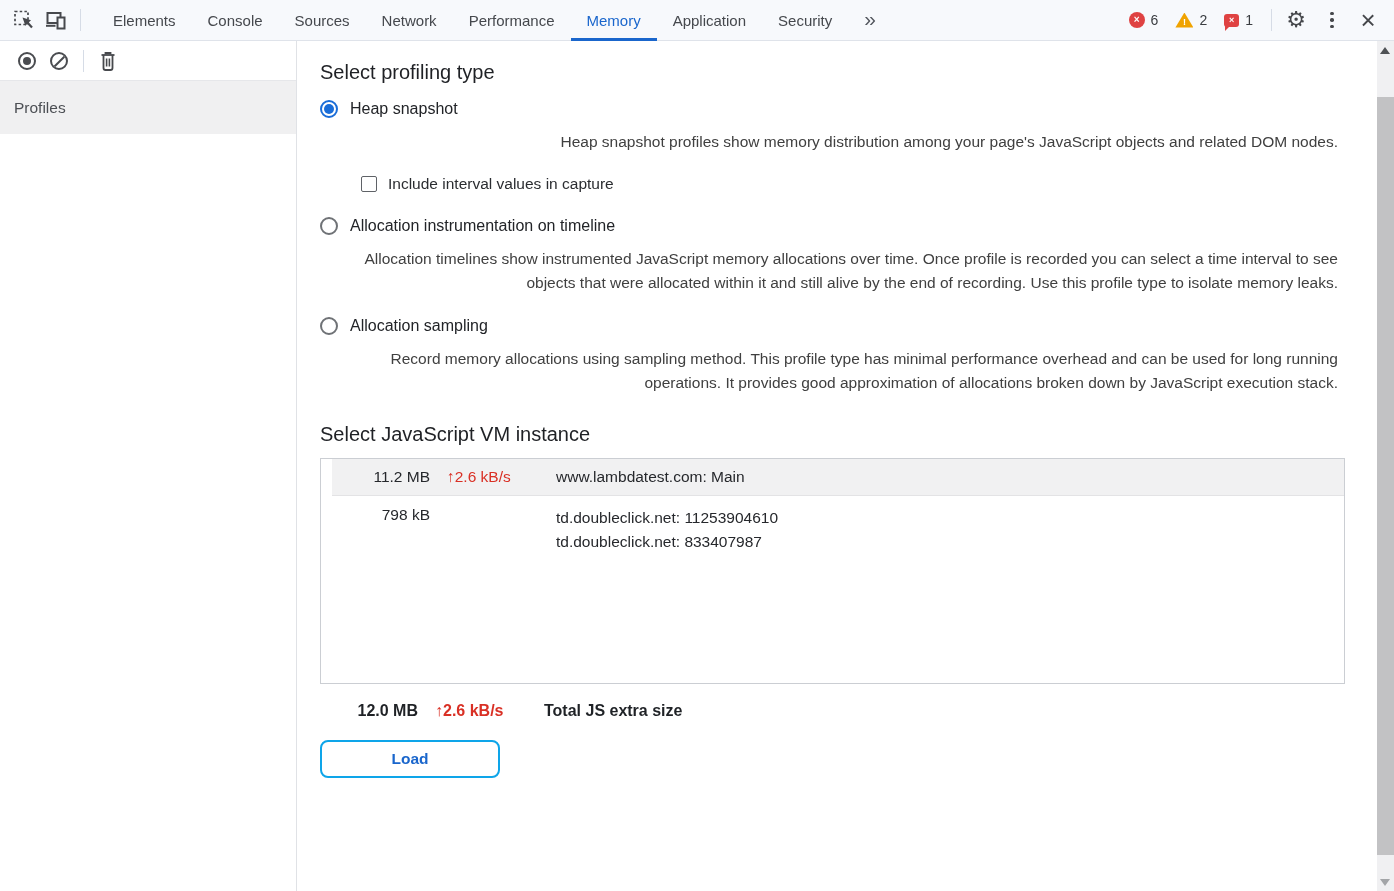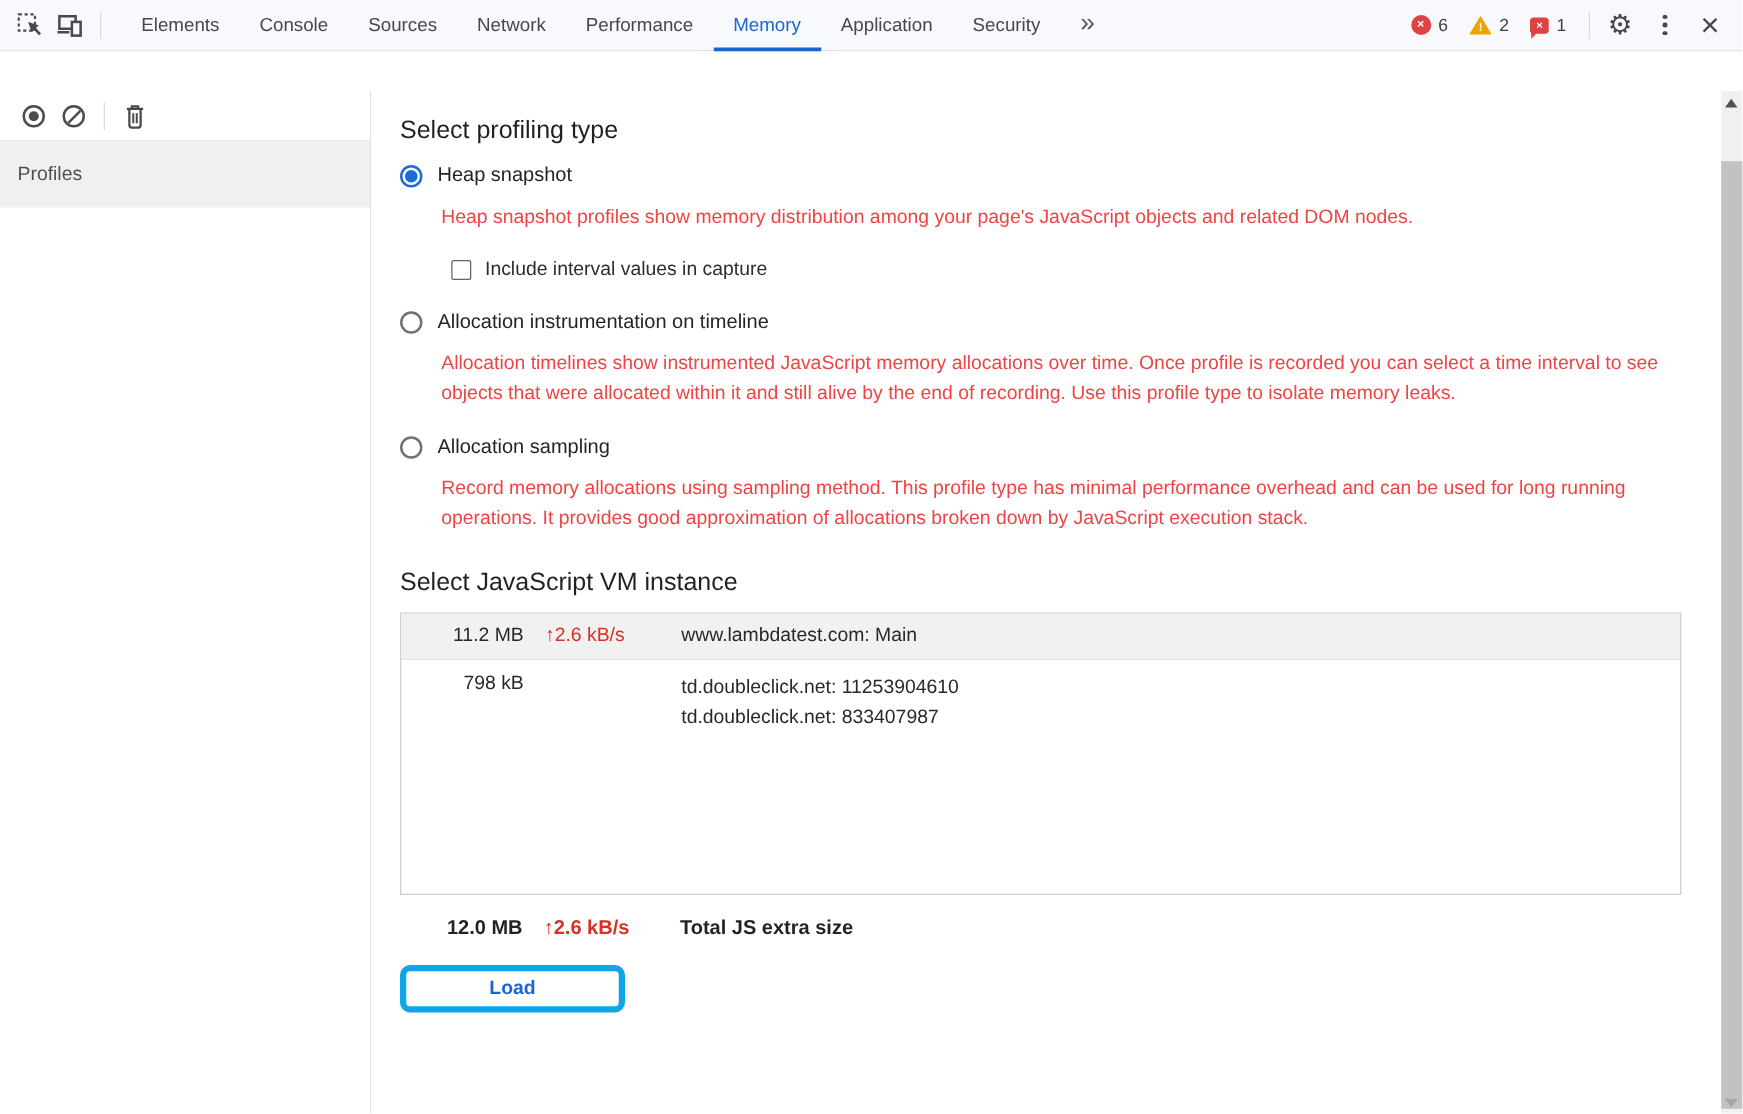--- a/index.html
+++ b/index.html
@@ -1,17 +1,17 @@
 <!DOCTYPE html>
 <html><head>
 <meta charset="utf-8">
 <style>
   * { margin:0; padding:0; box-sizing:border-box; }
   html,body { width:1394px; height:891px; background:#fff; font-family:"Liberation Sans", sans-serif; overflow:hidden; }
-  .devtools { width:1394px; height:891px; display:flex; flex-direction:column; background:#fff;gap:32px; }
+  .devtools { width:1394px; height:891px; display:flex; flex-direction:column; background:#fff; }
 
   
   .tabbar { height:41px; flex:0 0 41px; display:flex; align-items:center; background:#f7f9fc; border-bottom:1px solid #dfe3ea; padding-left:8px; }
   .icon-btn { width:32px; height:32px; display:flex; align-items:center; justify-content:center; flex:0 0 auto; cursor:pointer; }
   .vdiv { width:1px; height:22px; background:#d6dce6; margin:0 8px; flex:0 0 1px; }
   .tabs { display:flex; height:41px; align-items:stretch; margin-left:8px; }
   .tab { padding:0 16px; font-size:15px; color:#45484d; display:flex; align-items:center; cursor:pointer; border-bottom:3px solid transparent; padding-top:3px; }
   .tab.active { color:#1a66cc; border-bottom-color:#1a66cc; }
   .more-tabs { font-size:21px; color:#53575e; margin-left:16px; cursor:pointer; line-height:1; padding-bottom:4px; }
   .tb-spacer { flex:1; }
@@ -45,43 +45,43 @@
   .h-top { margin-top:20px; }
   .h-vm { margin-top:28px; }
   .option-row { display:flex; align-items:center; gap:12px; margin-top:16px; cursor:pointer; }
   .option-row.mt-lg { margin-top:24px; }
   .option-row.mt-md { margin-top:22px; }
   .option-label { font-size:16px; color:#222428; }
   .radio { width:18px; height:18px; border-radius:50%; flex:0 0 18px; position:relative; }
   .radio.sel { border:2px solid #1a6dd8; }
   .radio.sel::after { content:""; position:absolute; left:2px; top:2px; width:10px; height:10px; border-radius:50%; background:#1a6dd8; }
   .radio.unsel { border:2px solid #6f7276; }
-  .option-desc { margin:12px 0 0 33px; max-width:985px; font-size:15.5px; line-height:24px; color:#ef4444; }
+  .option-desc { margin:12px 0 0 33px; max-width:985px; font-size:15.5px; line-height:24px; color:#404040;text-align:right; }
   .checkbox-row { display:flex; align-items:center; gap:11px; margin:21px 0 0 41px; cursor:pointer; }
   .checkbox { width:16px; height:16px; border:1px solid #5f6267; border-radius:2px; background:#fff; flex:0 0 16px; }
   .checkbox.disabled { border-color:#c9cccf; background:#fbfbfc; }
   .cb-label { font-size:15.5px; color:#2b2d31; }
   .cb-label.disabled { color:#97999d; }
 
-  .vm-table { width:1025px; height:226px; border:1px solid #cbced3; margin-top:12px; background:#fff; }
+  .vm-table { width:1025px; height:226px; border:1px solid #cbced3; margin-top:12px; background:#fff;padding-left:11px; }
   .vm-row { display:grid; grid-template-columns:98px 92px auto; column-gap:17px; font-size:15.5px; }
   .vm-row.selected { background:#f1f1f2; border-bottom:1px solid #e3e3e5; height:37px; align-items:center; cursor:pointer; }
   .vm-row.plain { padding:10px 0; cursor:pointer; }
   .vm-size { text-align:right; color:#26282c; }
   .vm-rate { color:#d93025; }
   .vm-name, .vm-names div { color:#26282c; line-height:24px; }
 
   .totals { display:grid; grid-template-columns:98px 92px auto; column-gap:17px; margin-top:18px; font-size:16px; font-weight:700; }
   .totals .vm-size { color:#1f2226; }
   .totals .vm-rate { color:#d93025; }
   .totals .total-label { color:#1f2226; }
 
   .action-row { display:flex; gap:24px; margin-top:20px; }
   .btn-primary { width:181px; height:38px; background:#1b62d6; color:#fff; font-weight:700; font-size:15.5px; border:none; border-radius:6px; cursor:pointer; font-family:inherit; }
-  .btn-secondary { width:180px; height:38px; background:#fff; color:#1a66cc; font-weight:700; font-size:15.5px; border:5px solid #0ea5e9; border-radius:8px; cursor:pointer; font-family:inherit; }
+  .btn-secondary { width:180px; height:38px; background:#fff; color:#1a66cc; font-weight:700; font-size:15.5px; border:2px solid #0ea5e9; border-radius:8px; cursor:pointer; font-family:inherit; }
 
   
   .scrollbar { width:17px; flex:0 0 17px; background:#f0f0f2; position:relative; }
   .sb-up { position:absolute; top:6px; left:3px; width:0; height:0; border-left:5.5px solid transparent; border-right:5.5px solid transparent; border-bottom:7px solid #4f5255; cursor:pointer; }
   .sb-thumb { position:absolute; top:56px; left:0; width:17px; height:758px; background:#c2c2c4; cursor:pointer; }
   .sb-down { position:absolute; bottom:5px; left:3px; width:0; height:0; border-left:5.5px solid transparent; border-right:5.5px solid transparent; border-top:7px solid #a3a5a8; cursor:pointer; }
 </style>
 </head>
 <body>
 

